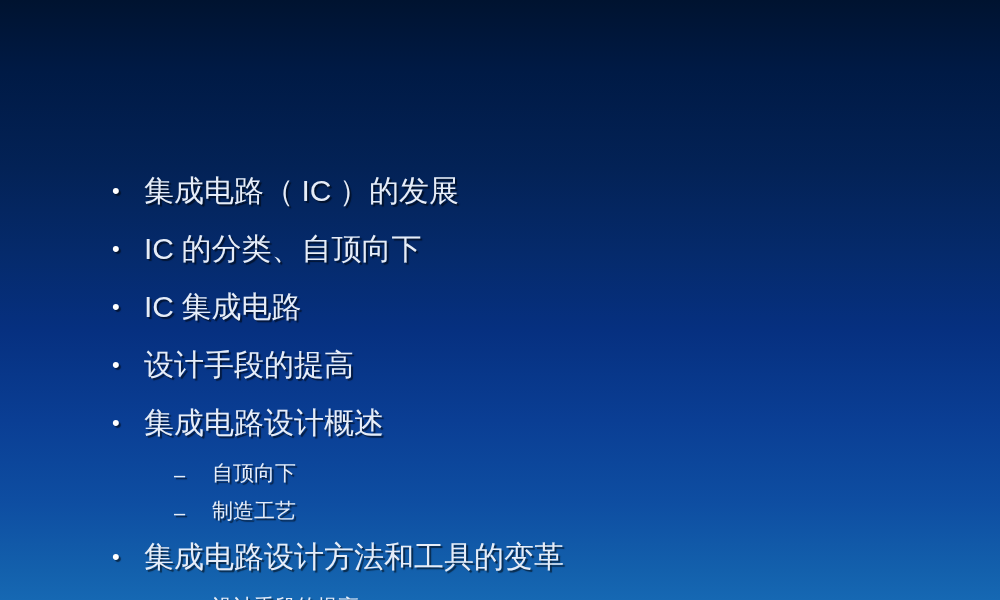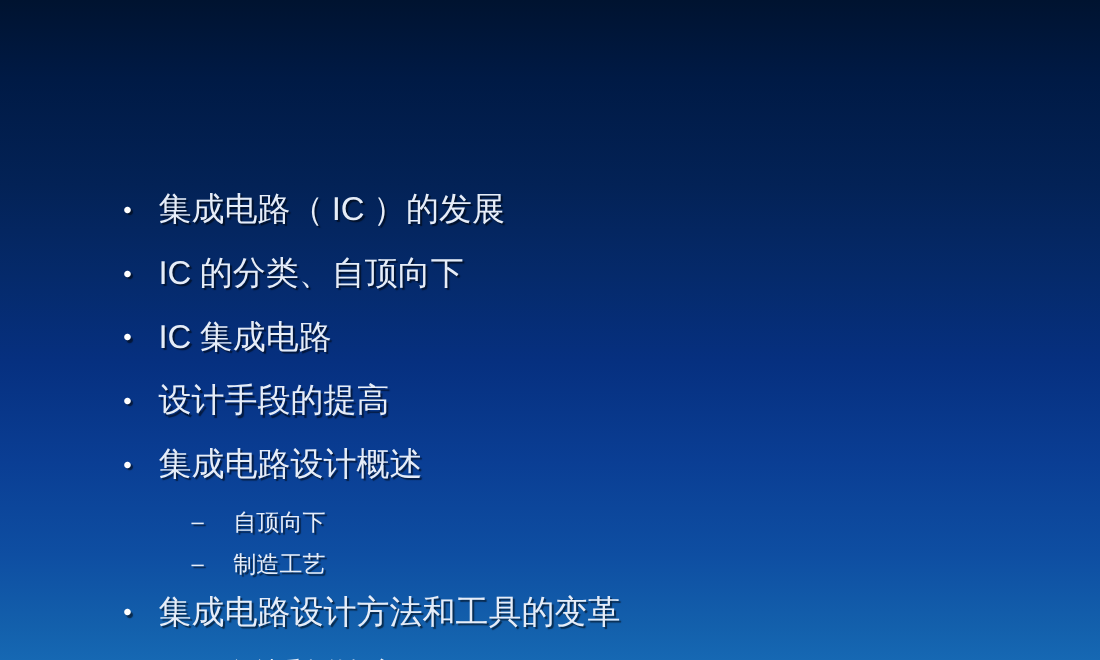--- a/index.html
+++ b/index.html
@@ -89,21 +89,21 @@
   .lvl2 .marker {
     width: 38px;
     flex: 0 0 38px;
     font-size: 20px;
     line-height: 30px;
     color: #e6edf8;
     font-family: "Liberation Sans", sans-serif;
   }
   .lvl2 .btext {
     flex: 1 1 auto;
-    font-family: Liberation Serif, serif;
+    font-family: Liberation Mono, monospace;
     white-space: nowrap;
   }
 
   
   .latin {
     font-family: Liberation Sans, sans-serif;
     font-weight: 400;
   }
 
   

